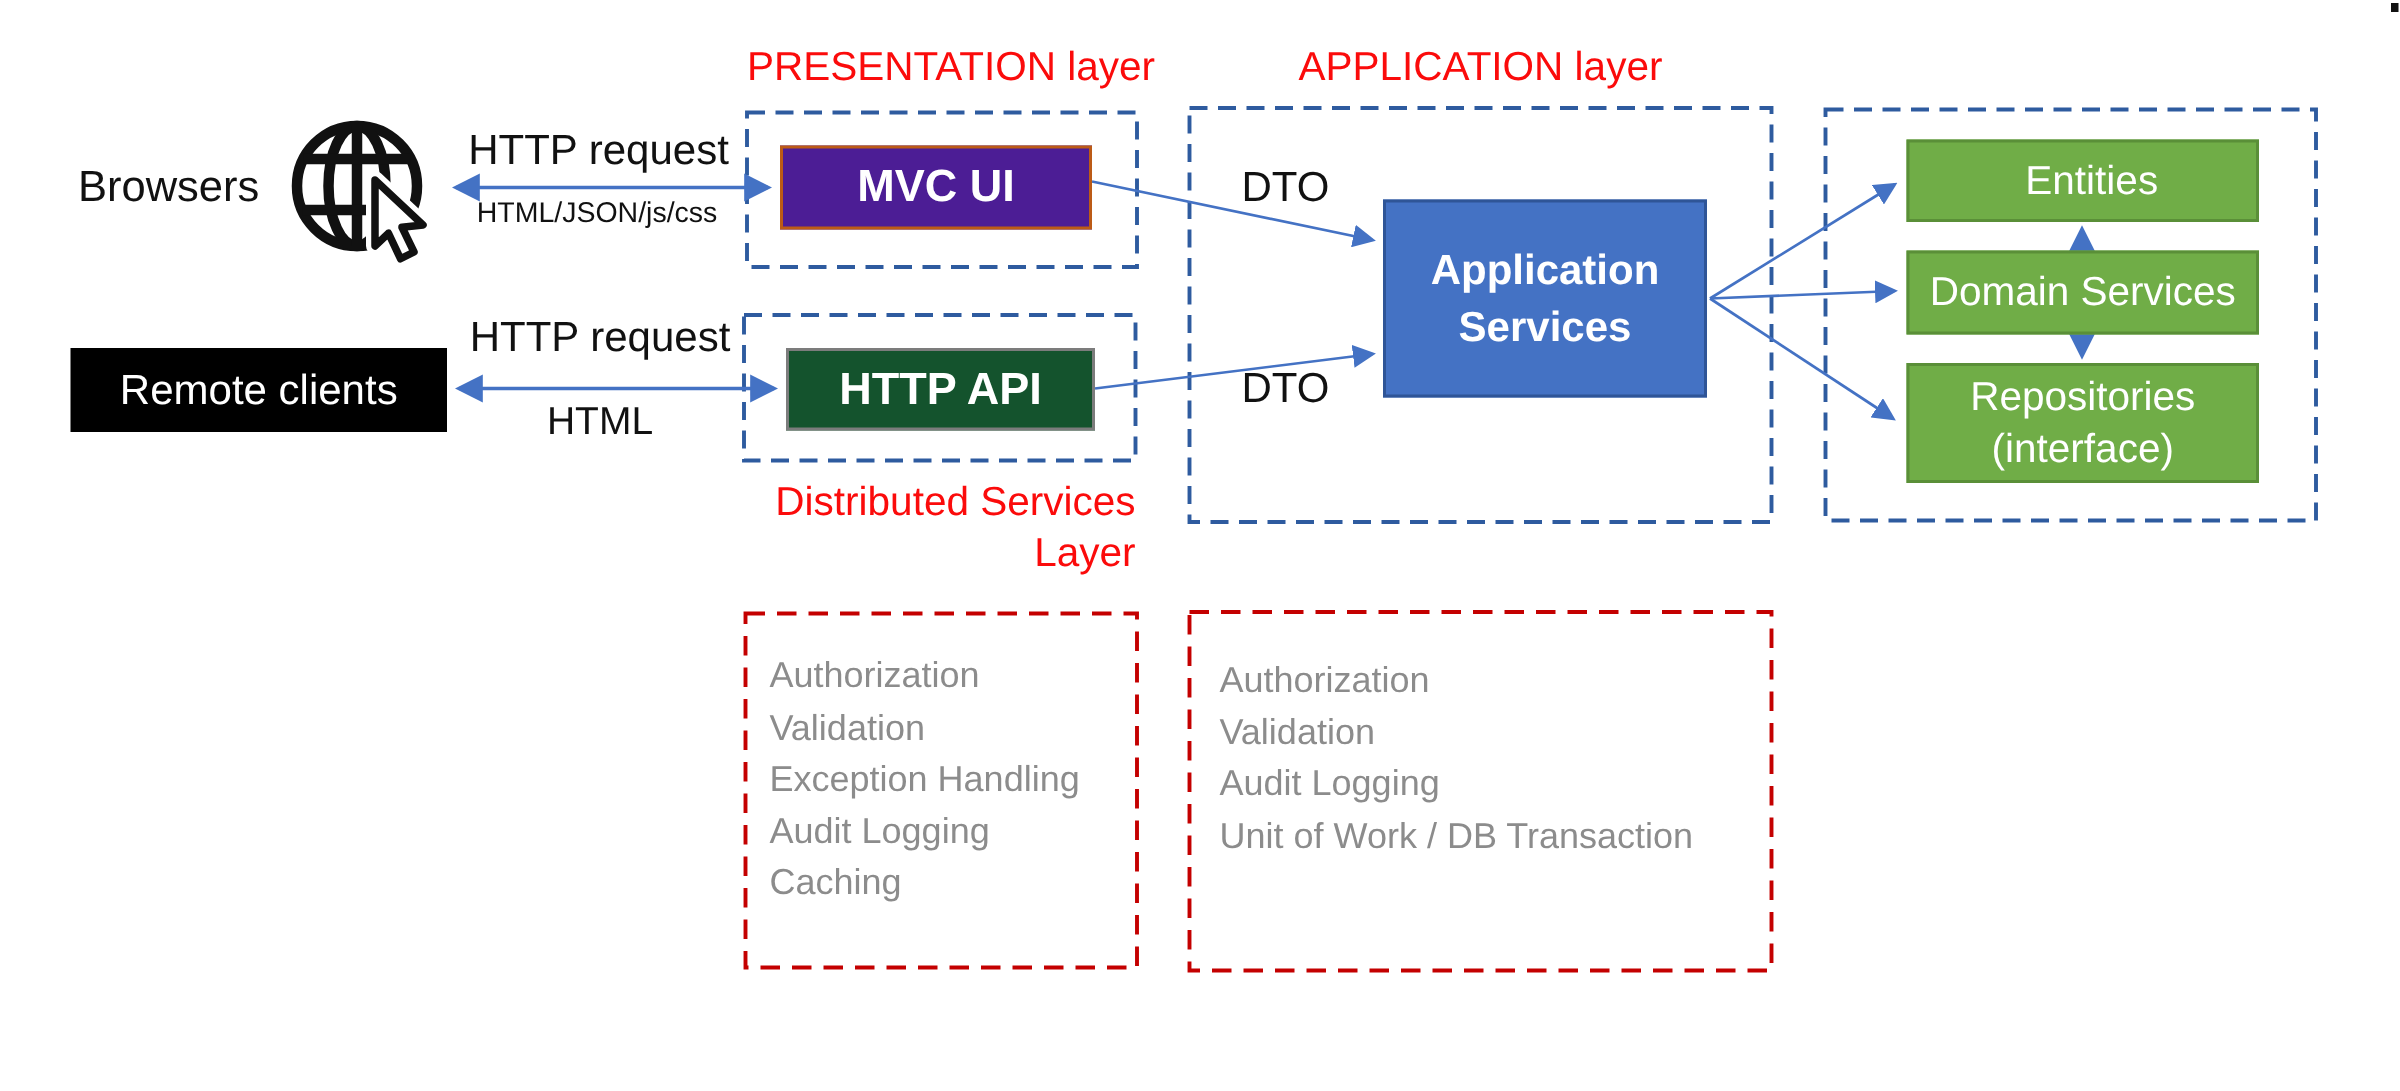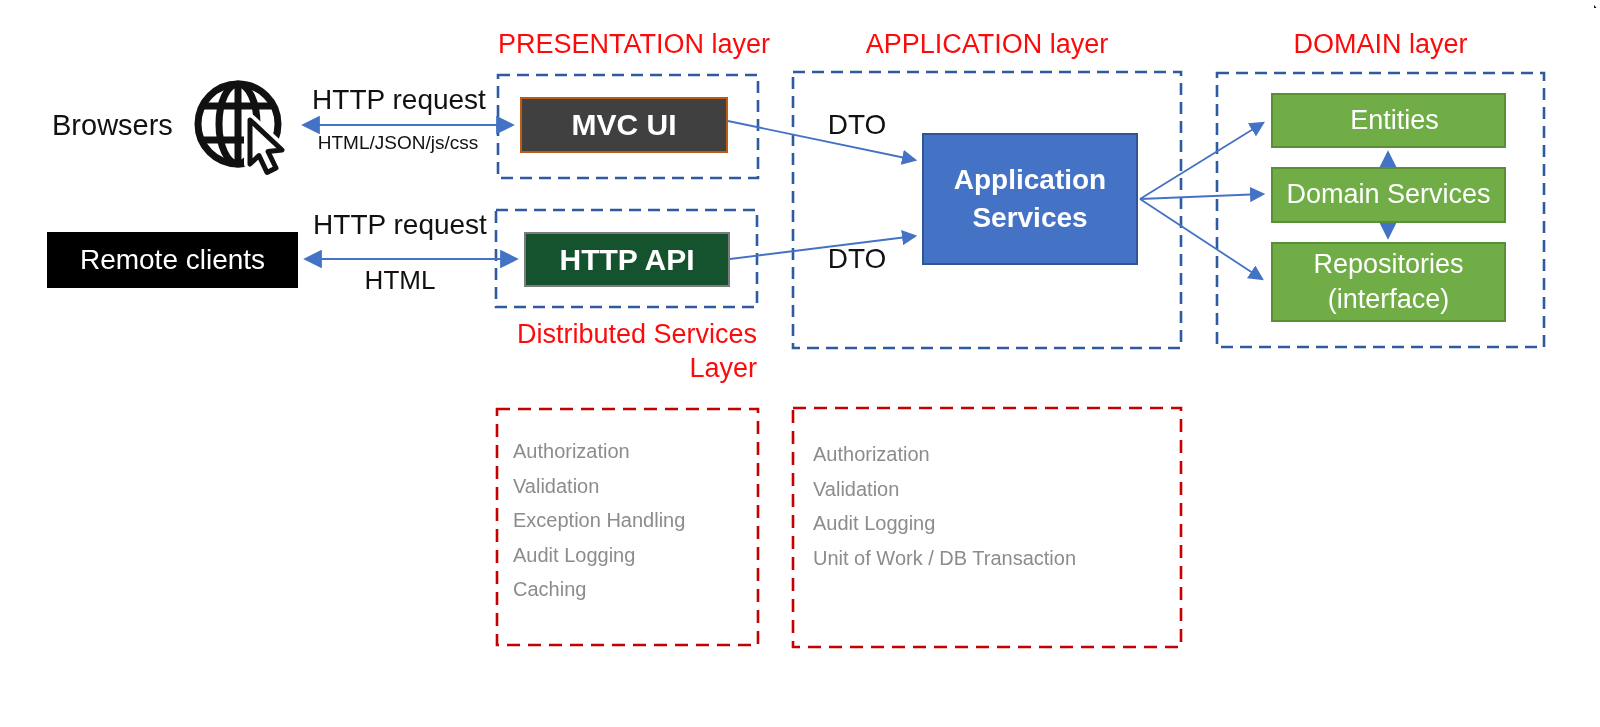--- a/index.html
+++ b/index.html
@@ -1,26 +1,26 @@
 <!DOCTYPE html>
 <html><head>
 <meta charset="utf-8">
 <style>
   html,body{margin:0;padding:0;background:#ffffff;}
   body{font-family:"Liberation Sans", sans-serif;}
-  #canvas{position:relative;width:1600px;height:727px;background:#ffffff;overflow:hidden;border-radius:19px;}
+  #canvas{position:relative;width:1600px;height:727px;background:#ffffff;overflow:hidden;}
   .abs{position:absolute;}
   #overlay{position:absolute;left:0;top:0;width:1600px;height:727px;z-index:1;}
 
   .layer-header{position:absolute;z-index:2;color:#fb0b0b;font-size:27px;font-weight:500;text-align:center;white-space:nowrap;}
   .solid-box{position:absolute;z-index:3;display:flex;align-items:center;justify-content:center;color:#ffffff;text-align:center;box-sizing:border-box;}
   .bold-box{font-weight:bold;font-size:30px;}
   .green-box{background:#70AD47;border:2px solid #5a8f38;font-size:27px;line-height:1.3;}
   .black-label{position:absolute;z-index:2;color:#111111;white-space:nowrap;text-align:center;}
-  .concern-list{position:absolute;z-index:2;color:#8c8c8c;font-size:20px;line-height:34.5px;white-space:nowrap;}
+  .concern-list{position:absolute;z-index:2;color:#8c8c8c;font-size:24px;line-height:34.5px;white-space:nowrap;}
   .distributed-label{position:absolute;z-index:2;color:#fb0b0b;font-size:27px;font-weight:500;text-align:center;line-height:34px;}
   .cross-cutting{position:absolute;z-index:2;color:#cf0808;font-size:27px;font-style:italic;font-weight:600;
     letter-spacing:7px;word-spacing:26px;text-align:center;white-space:nowrap;}
   .corner-dot{position:absolute;z-index:5;width:5px;height:6px;background:#111;}
 </style>
 </head>
 <body>
 
 <div id="canvas">
 
@@ -45,21 +45,20 @@
     <line x1="730" y1="259" x2="915" y2="236" stroke="#4472C4" stroke-width="1.8" marker-end="url(#arrowEnd)"></line>
     <line x1="1140" y1="199" x2="1263" y2="123" stroke="#4472C4" stroke-width="1.8" marker-end="url(#arrowEnd)"></line>
     <line x1="1140" y1="199" x2="1263" y2="194" stroke="#4472C4" stroke-width="1.8" marker-end="url(#arrowEnd)"></line>
     <line x1="1140" y1="199" x2="1262" y2="279" stroke="#4472C4" stroke-width="1.8" marker-end="url(#arrowEnd)"></line>
     <line x1="1388" y1="166" x2="1388" y2="153" stroke="#4472C4" stroke-width="2.2" marker-end="url(#arrowEnd)"></line>
     <line x1="1388" y1="224" x2="1388" y2="237" stroke="#4472C4" stroke-width="2.2" marker-end="url(#arrowEnd)"></line>
   </svg>
 
   <div class="layer-header" style="left:498px;top:29px;width:260px;">PRESENTATION layer</div>
   <div class="layer-header" style="left:793px;top:29px;width:388px;">APPLICATION layer</div>
-  <div class="layer-header" style="left:1217px;top:29px;width:327px;">DOMAIN layer</div>
 
   <div class="black-label" style="left:52px;top:109px;font-size:29px;">Browsers</div>
 
   <svg class="abs" style="left:190px;top:74px;z-index:2;" width="110" height="110" viewBox="0 0 110 110">
     <circle cx="48" cy="50" r="40" fill="none" stroke="#111" stroke-width="7"></circle>
     <ellipse cx="48" cy="50" rx="19" ry="40" fill="none" stroke="#111" stroke-width="7"></ellipse>
     <line x1="48" y1="10" x2="48" y2="90" stroke="#111" stroke-width="7"></line>
     <line x1="12.5" y1="32" x2="83.5" y2="32" stroke="#111" stroke-width="7"></line>
     <line x1="11.5" y1="66" x2="84.5" y2="66" stroke="#111" stroke-width="7"></line>
     <g transform="translate(58,44)">
@@ -72,21 +71,21 @@
 
   <div class="black-label" style="left:310px;top:84px;width:178px;font-size:28px;">HTTP request</div>
   <div class="black-label" style="left:303px;top:132px;width:190px;font-size:19px;">HTML/JSON/js/css</div>
 
   <div class="black-label" style="left:311px;top:209px;width:178px;font-size:28px;">HTTP request</div>
   <div class="black-label" style="left:311px;top:265px;width:178px;font-size:26px;">HTML</div>
 
   <div class="black-label" style="left:826px;top:109px;width:62px;font-size:28px;">DTO</div>
   <div class="black-label" style="left:826px;top:243px;width:62px;font-size:28px;">DTO</div>
 
-  <div class="solid-box bold-box" style="left:520px;top:97px;width:208px;height:56px;background:#404040;border:2px solid #BC5B16;">MVC UI</div>
+  <div class="solid-box bold-box" style="left:520px;top:97px;width:208px;height:56px;background:#4c1d95;border:2px solid #BC5B16;">MVC UI</div>
   <div class="solid-box bold-box" style="left:524px;top:232px;width:206px;height:55px;background:#14532d;border:2px solid #7C7C7C;">HTTP API</div>
 
   <div class="solid-box bold-box" style="left:922px;top:133px;width:216px;height:132px;background:#4472C4;border:2px solid #2F5597;font-size:28px;line-height:1.35;padding:0 22px;">Application Services</div>
 
   <div class="solid-box green-box" style="left:1271px;top:93px;width:235px;height:55px;padding-left:12px;">Entities</div>
   <div class="solid-box green-box" style="left:1271px;top:242px;width:235px;height:80px;padding:0 30px;">Repositories (interface)</div>
   <div class="solid-box green-box" style="left:1271px;top:167px;width:235px;height:56px;">Domain Services</div>
 
   <div class="distributed-label" style="left:496px;top:317px;width:261px;text-align:right;">
     <div>Distributed Services</div>

